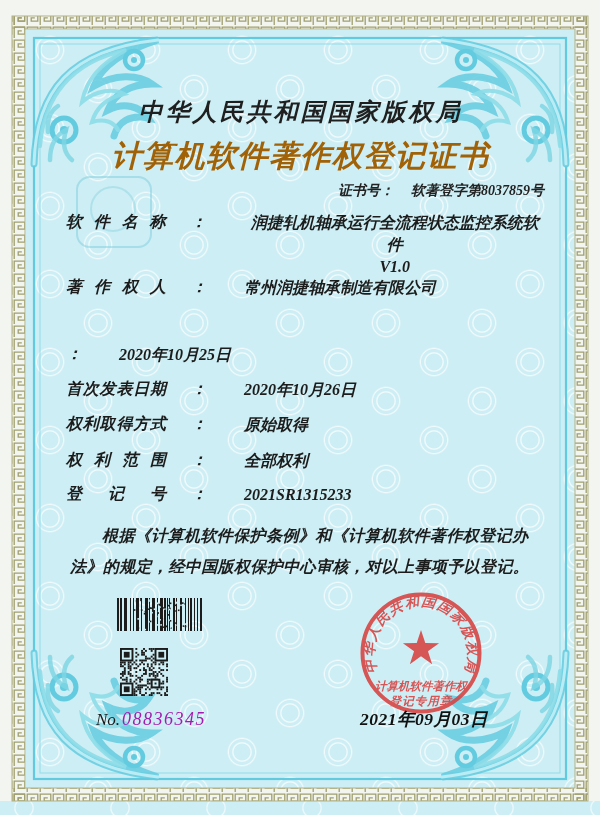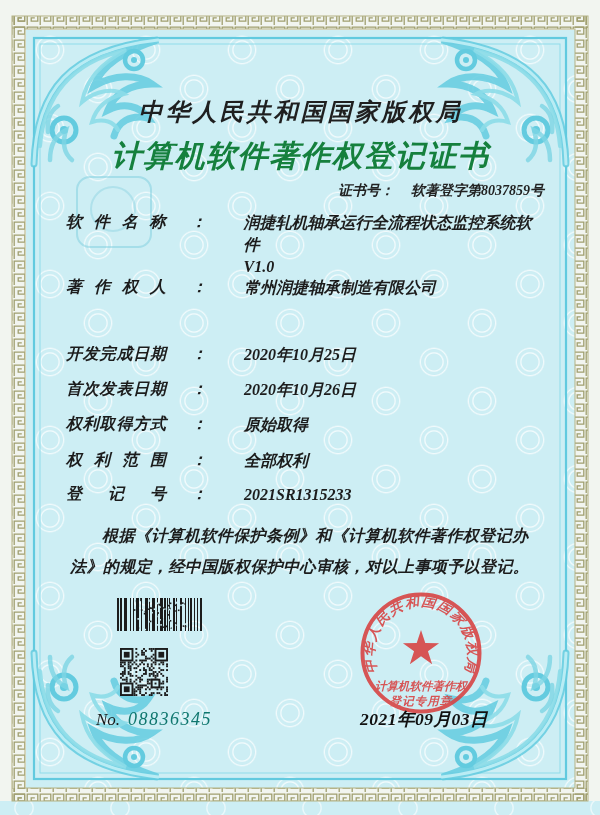--- a/index.html
+++ b/index.html
@@ -29,40 +29,40 @@
   .emboss::after{
     content:"";position:absolute;left:12px;top:8px;width:42px;height:42px;
     border:2px solid rgba(126,205,222,.38);border-radius:50%;
   }
   .title{
     position:absolute;left:26px;top:96px;width:549px;text-align:center;
     font-size:24px;font-weight:bold;letter-spacing:3px;color:#1f1f1f;
   }
   .subtitle{
     position:absolute;left:26px;top:136px;width:549px;text-align:center;
-    font-size:30px;font-weight:bold;letter-spacing:1.5px;color:#15803d;
+    font-size:30px;font-weight:bold;letter-spacing:1.5px;color:#a16207;
   }
   .certno{
     position:absolute;right:56px;top:182px;font-size:14px;font-weight:bold;color:#222;
   }
   .certno .v{margin-left:17px;}
   .fields{position:absolute;left:66px;top:212px;width:480px;color:#1c1c1c;}
   .frow{position:absolute;left:0;display:flex;align-items:flex-start;font-size:16px;font-weight:bold;gap:25px;}
   .flabel{display:inline-block;width:100px;text-align:justify;text-align-last:justify;}
   .fcolon{display:inline-block;}
-  .fvalue{display:inline-block;margin-left:12px;max-width:360px;line-height:22px;}
+  .fvalue{display:inline-block;margin-left:12px;max-width:360px;line-height:22px;text-align:center;}
   .statement{
     position:absolute;left:70px;top:520px;width:466px;
     font-size:16px;font-weight:bold;line-height:31px;color:#1c1c1c;
     text-indent:32px;letter-spacing:.4px;
   }
   .barcode{position:absolute;left:117px;top:598px;}
   .qrcode{position:absolute;left:120px;top:648px;}
   .serial{position:absolute;left:96px;top:709px;font-size:17px;color:#1a1a1a;}
-  .serial .num{font-size:18px;color:#0f766e;letter-spacing:1.5px;margin-left:8px;}
+  .serial .num{font-size:18px;color:#a21caf;letter-spacing:1.5px;margin-left:2px;}
   .seal{position:absolute;left:356px;top:589px;}
   .issue-date{position:absolute;left:360px;top:707px;font-size:17.5px;font-weight:bold;color:#111;letter-spacing:.5px;}
 </style>
 </head>
 <body>
 
 <div class="page">
 
   <div class="inner-bg"></div>
   <div class="bottom-strip"></div>
@@ -111,21 +111,20 @@
       <span class="flabel">软件名称</span>
         <span class="fcolon">：</span>
       <span class="fvalue"><span>润捷轧机轴承运行全流程状态监控系统软件</span><br><span>V1.0</span></span>
     </div>
     <div class="frow" style="top:65px">
       <span class="flabel">著作权人</span>
         <span class="fcolon">：</span>
       <span class="fvalue">常州润捷轴承制造有限公司</span>
     </div>
     <div class="frow" style="top:132px">
-      <span class="flabel">开发完成日期</span>
         <span class="fcolon">：</span>
       <span class="fvalue">2020年10月25日</span>
     </div>
     <div class="frow" style="top:167px">
       <span class="flabel">首次发表日期</span>
         <span class="fcolon">：</span>
       <span class="fvalue">2020年10月26日</span>
     </div>
     <div class="frow" style="top:202px">
       <span class="flabel">权利取得方式</span>

